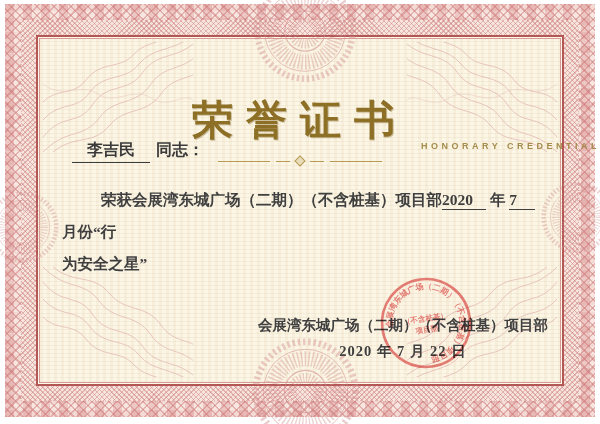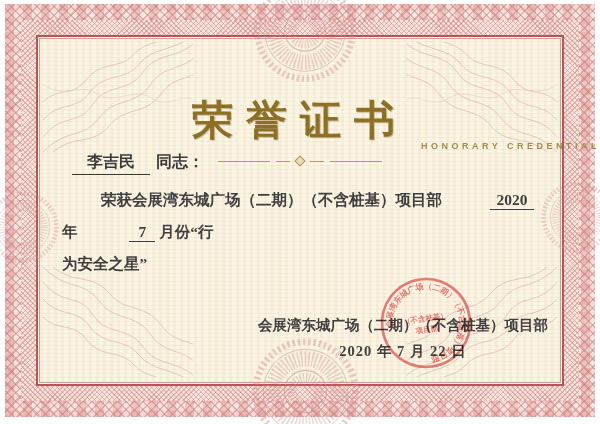--- a/index.html
+++ b/index.html
@@ -68,37 +68,36 @@
     position:absolute;left:0;right:0;top:157px;height:8px;
     display:flex;align-items:center;justify-content:center;gap:6px;
   }
   .ornament .bar{width:52px;height:1px;background:#b89a55;}
   .ornament .dash{width:14px;height:1px;background:#b89a55;}
   .ornament .gem{
     width:6px;height:6px;background:#e9ddb9;border:1px solid #b89a55;
     transform:rotate(45deg);
   }
   .name-row{
-    position:absolute;left:72px;top:152px;
+    position:absolute;left:72px;top:140px;
     font-size:16px;font-weight:bold;color:#3a3a3a;
   }
   .name-u{
     display:inline-block;min-width:62px;text-align:center;
     padding:0 8px 1px 8px;border-bottom:1.5px solid #3a3a3a;
   }
   .salutation{margin-left:6px;}
   .body-text{
     position:absolute;left:62px;right:54px;top:184px;
     font-size:15.5px;font-weight:bold;color:#3f3f3f;line-height:32px;
   }
   .indent{display:inline-block;width:39px;}
   .blank-u{
-    display:inline-block;text-align:center;border-bottom:1.5px solid #3f3f3f;
+    display:inline-block;border-bottom:1.5px solid #3f3f3f;
     line-height:19px;
-    margin-left:48px;
   }
   .blank-year{min-width:44px;}
   .blank-month{min-width:26px;}
   .closing-line{margin-top:0;}
   .sign-block{
     position:absolute;right:52px;top:312px;text-align:center;
     font-size:14.5px;font-weight:bold;color:#3f3f3f;line-height:26px;
   }
   .sign-date{font-weight:bold;letter-spacing:1px;}
   

